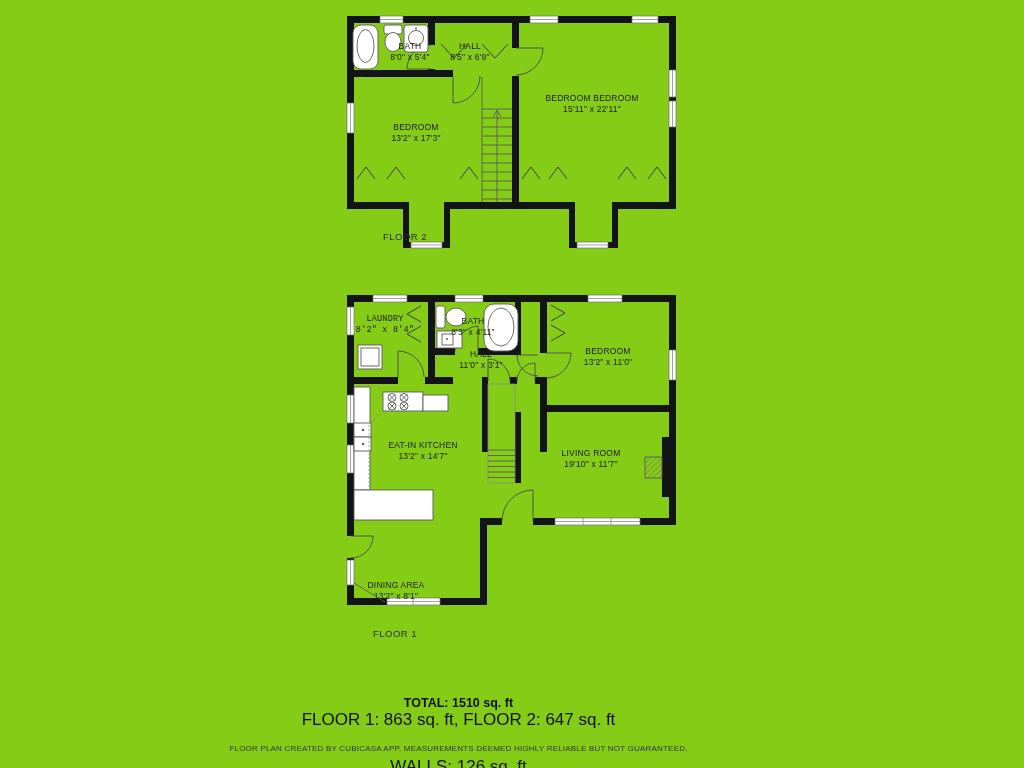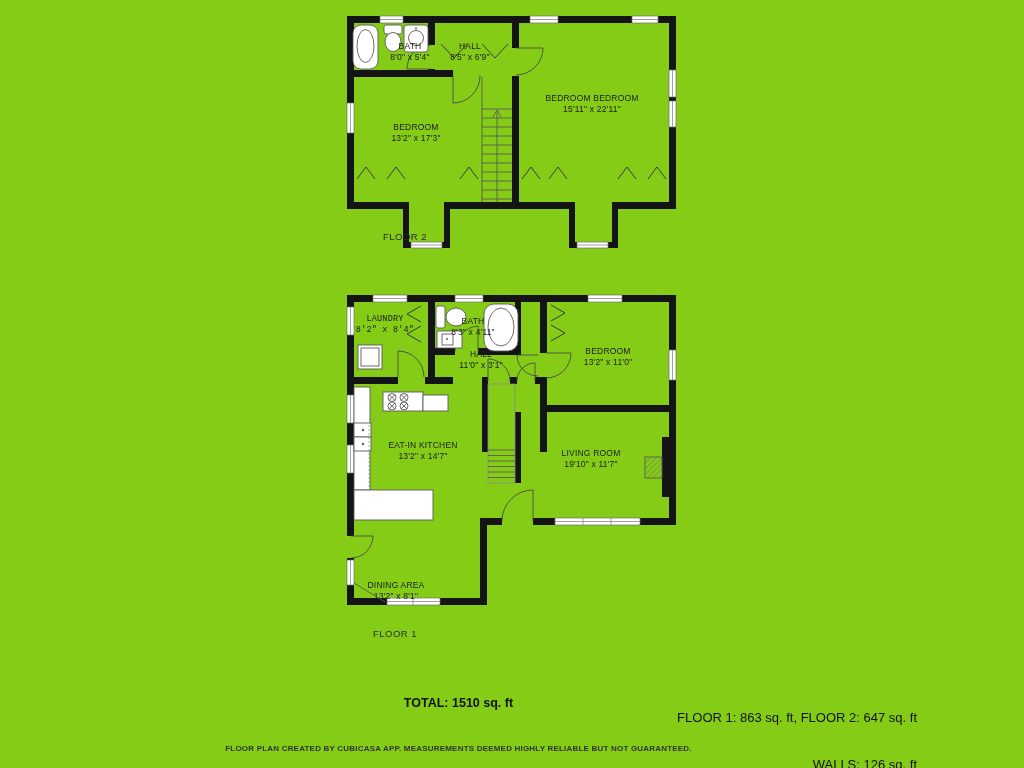--- a/index.html
+++ b/index.html
@@ -5,21 +5,21 @@
   html,body{margin:0;padding:0;background:#fff;}
   #page{position:relative;width:1024px;height:768px;background:#84cc16;overflow:hidden;
         font-family:"Liberation Sans", sans-serif;}
   svg{position:absolute;}
   .room-label{position:absolute;transform:translate(-50%,-50%);text-align:center;
               color:#1c1c1c;font-size:8.5px;line-height:1.25;letter-spacing:.2px;white-space:nowrap;}
   .room-label .dims{font-size:8.5px;}
   .floor-label{position:absolute;color:#2b2b2b;font-size:9.5px;letter-spacing:.5px;white-space:nowrap;padding-left:36px;}
   .summary{position:absolute;left:0;width:917px;text-align:center;color:#111;white-space:nowrap;}
   .summary.total{font-weight:bold;font-size:12.5px;}
-  .summary.mid{font-size:13px;text-align:right;}
+  .summary.mid{font-size:17px;}
   .summary.disclaimer{font-size:8px;color:#333;letter-spacing:.2px;}
   .wall{fill:#141414;stroke:none;}
   .win{fill:#ffffff;stroke:#6f6f6f;stroke-width:.7;}
   .thin{stroke:#5a5a5a;stroke-width:.9;fill:none;}
   .thin2{stroke:#8a8a8a;stroke-width:.8;fill:none;}
   .fix{stroke:#5a5a5a;stroke-width:.9;fill:#ffffff;}
   .chev{stroke:#3a3a3a;stroke-width:1;fill:none;}
   .door{stroke:#4a4a4a;stroke-width:.9;fill:none;}
 </style>
 </head>
@@ -292,15 +292,15 @@
   </div>
   <div class="room-label" style="left:396px;top:563px;margin-top:28px;">
     <div>DINING AREA</div>
       <div class="dims">13'2" x 8'1"</div>
   </div>
   <div class="floor-label" style="left:337px;top:628px;">FLOOR 1</div>
 
   <div class="summary total" style="top:696px;">TOTAL: 1510 sq. ft</div>
   <div class="summary mid" style="top:710px;">FLOOR 1: 863 sq. ft, FLOOR 2: 647 sq. ft</div>
   <div class="summary mid" style="top:757px;">WALLS: 126 sq. ft</div>
-  <div class="summary disclaimer" style="top:744px;font-weight:bold;">FLOOR PLAN CREATED BY CUBICASA APP. MEASUREMENTS DEEMED HIGHLY RELIABLE BUT NOT GUARANTEED.</div>
+  <div class="summary disclaimer" style="top:744px;">FLOOR PLAN CREATED BY CUBICASA APP. MEASUREMENTS DEEMED HIGHLY RELIABLE BUT NOT GUARANTEED.</div>
 
 </div>
 
 </body></html>

